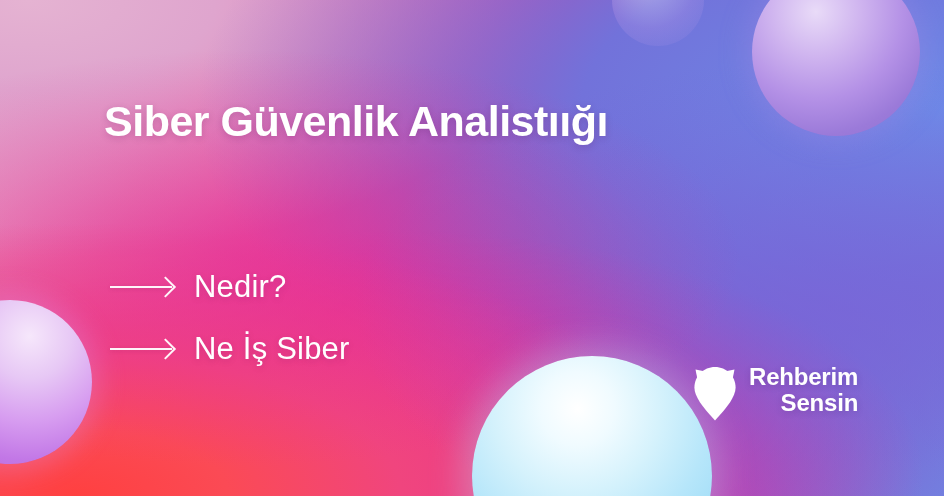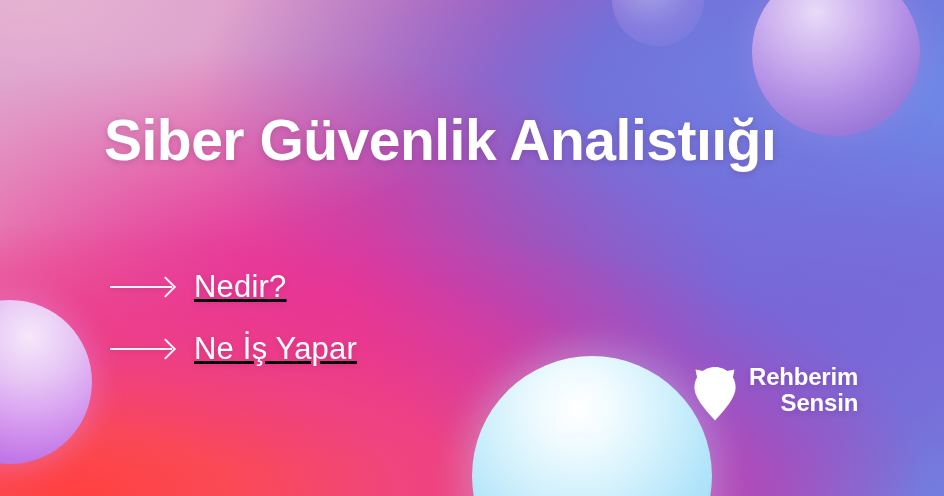--- a/index.html
+++ b/index.html
@@ -71,33 +71,32 @@
   .content {
     position: absolute;
     inset: 0;
   }
   .headline {
     position: absolute;
     left: 104px;
     top: 62px;
     width: 820px;
     color: #ffffff;
-    font-size: 57px;
+    font-size: 43px;
     font-weight: bold;
     line-height: 1.42;
     letter-spacing: -0.5px;
     text-shadow: 0 2px 7px rgba(90,20,80,0.22);
   }
   .headline .hl-line { display: block; white-space: nowrap; }
 
   .bullets {
     position: absolute;
     left: 110px;
     top: 256px;
-    text-decoration: underline;
   }
   .bullet {
     display: flex;
     align-items: center;
     height: 62px;
     color: #ffffff;
   }
   .bullet-arrow {
     position: relative;
     width: 62px;
@@ -171,21 +170,21 @@
       <span class="hl-line">Siber Güvenlik Analistıığı</span>
     </h1>
 
     <div class="bullets">
       <div class="bullet">
         <span class="bullet-arrow"></span>
         <span class="bullet-label">Nedir?</span>
       </div>
       <div class="bullet">
         <span class="bullet-arrow"></span>
-        <span class="bullet-label">Ne İş Yapar</span>
+        <span class="bullet-label">Ne İş Siber</span>
       </div>
     </div>
 
     <div class="logo">
       <span class="logo-mark">
         <svg viewBox="0 0 50 58" width="50" height="58" aria-hidden="true">
           <g fill="#ffffff">
             <path d="M25 3 C13.6 3 4.4 12.2 4.4 23.6 C4.4 32.4 12.6 43.5 25 56.5 C37.4 43.5 45.6 32.4 45.6 23.6 C45.6 12.2 36.4 3 25 3 Z"></path>
           </g>
           <circle cx="25" cy="23" r="15.4" fill="none" stroke="#ffffff" stroke-width="3.4"></circle>

